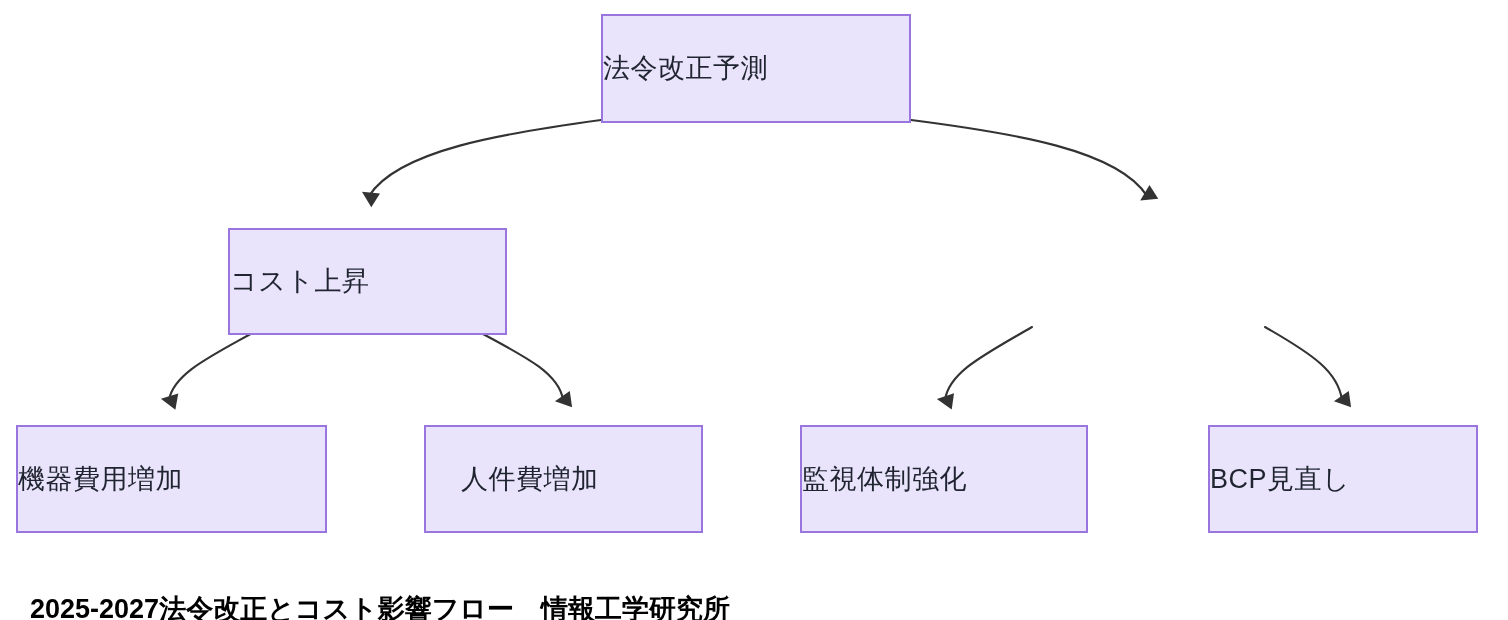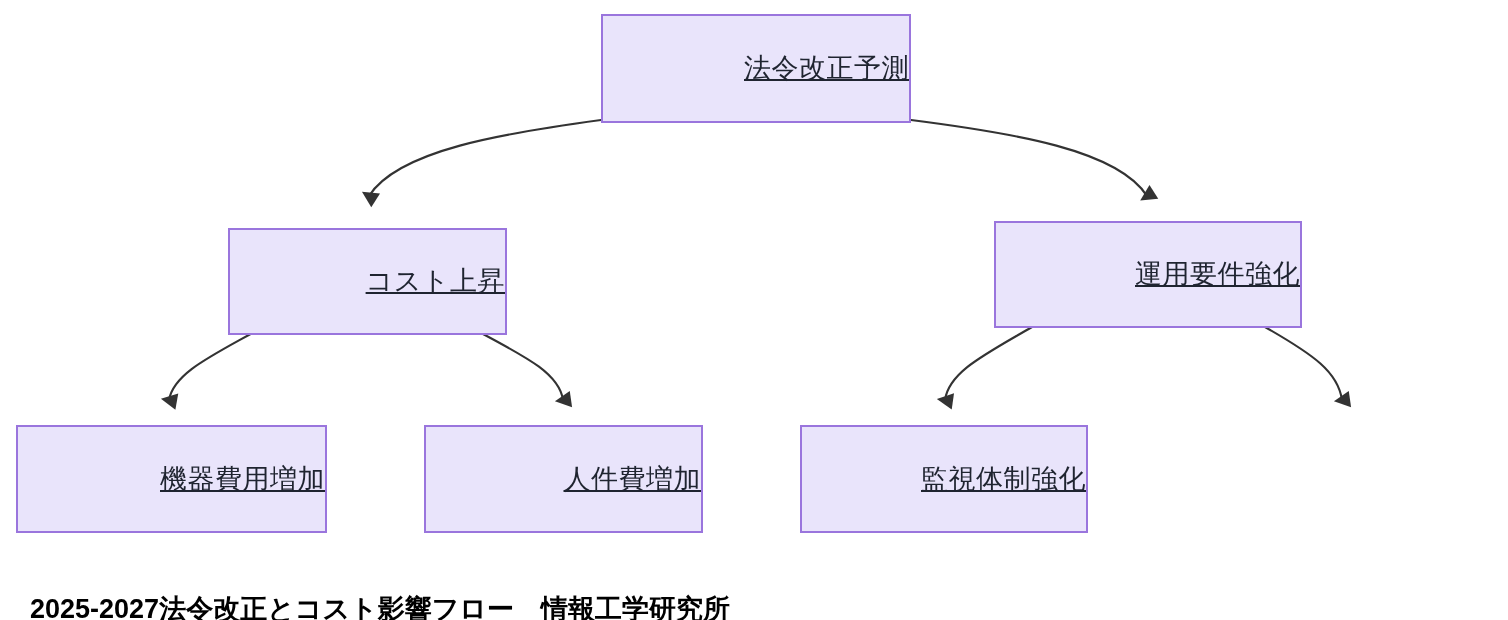--- a/index.html
+++ b/index.html
@@ -29,27 +29,26 @@
     height: 620px;
     pointer-events: none;
   }
   .node {
     position: absolute;
     box-sizing: border-box;
     background: #e9e4fb;
     border: 2px solid #9a75dd;
     display: flex;
     align-items: center;
-    justify-content: flex-end;
+    justify-content: flex-start;
     color: #1f2430;
     font-size: 27px;
     line-height: 1.2;
     letter-spacing: 0.5px;
     white-space: nowrap;
-    text-decoration: underline;
   }
   .node-label {
     display: block;
   }
   #caption {
     position: absolute;
     left: 0;
     top: 563px;
     width: 1508px;
     font-size: 27px;
@@ -88,34 +87,34 @@
   </svg>
 
   <div class="node" style="left:601px; top:14px; width:310px; height:109px;">
     <span class="node-label">法令改正予測</span>
   </div>
 
   <div class="node" style="left:228px; top:221px; width:279px; height:107px;margin-top:7px;">
     <span class="node-label">コスト上昇</span>
   </div>
 
-  <div class="node" style="left:994px; top:221px; width:308px; height:107px;">
-    <span class="node-label">運用要件強化</span>
-  </div>
 
   <div class="node" style="left:16px; top:425px; width:311px; height:108px;">
     <span class="node-label">機器費用増加</span>
   </div>
 
-  <div class="node" style="left:424px; top:425px; width:279px; height:108px;">
+  <div class="node" style="left:424px; top:425px; width:279px; height:108px;padding-left:35px;">
     <span class="node-label">人件費増加</span>
   </div>
 
   <div class="node" style="left:800px; top:425px; width:288px; height:108px;">
     <span class="node-label">監視体制強化</span>
   </div>
 
+  <div class="node" style="left:1208px; top:425px; width:270px; height:108px;">
+    <span class="node-label">BCP見直し</span>
+  </div>
 
   <div id="caption">
     <span class="caption-text">2025-2027法令改正とコスト影響フロー　情報工学研究所</span>
   </div>
 
 </div>
 
 </body></html>

